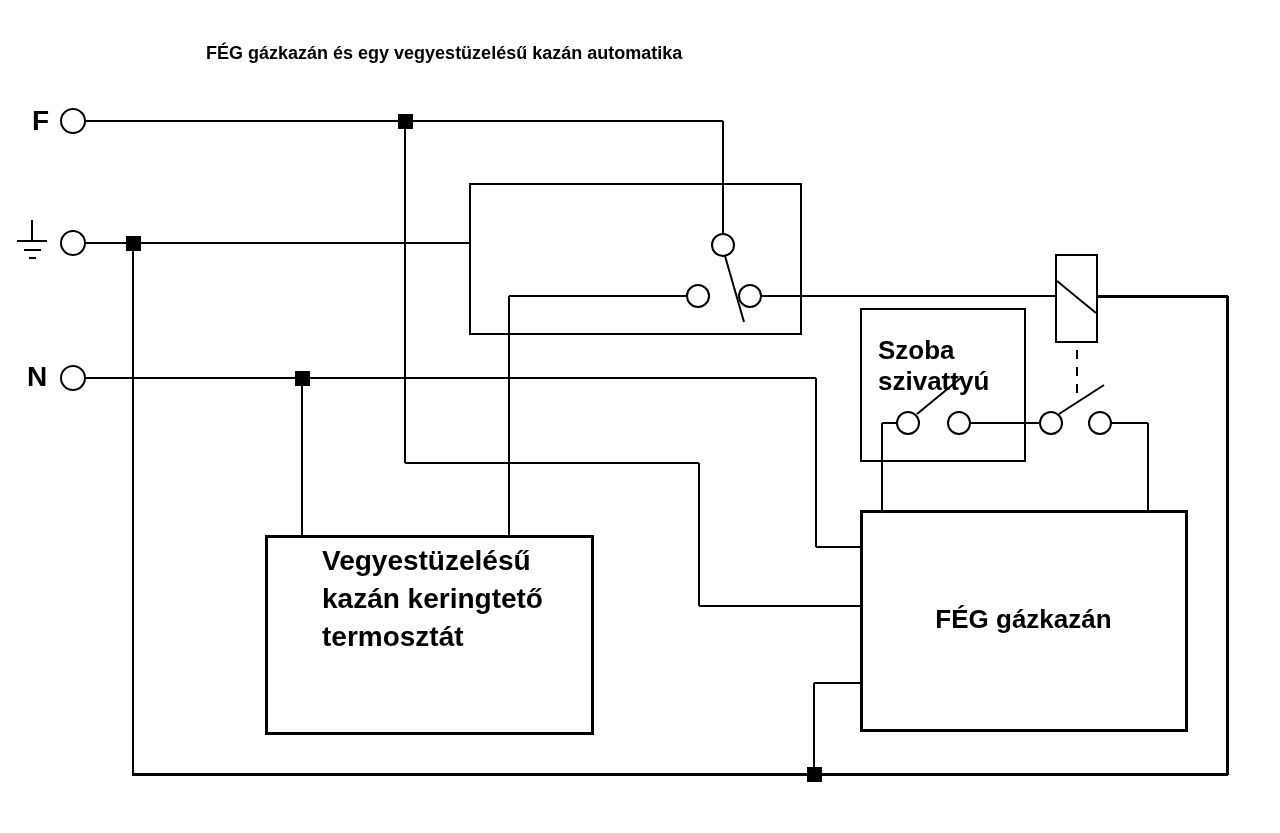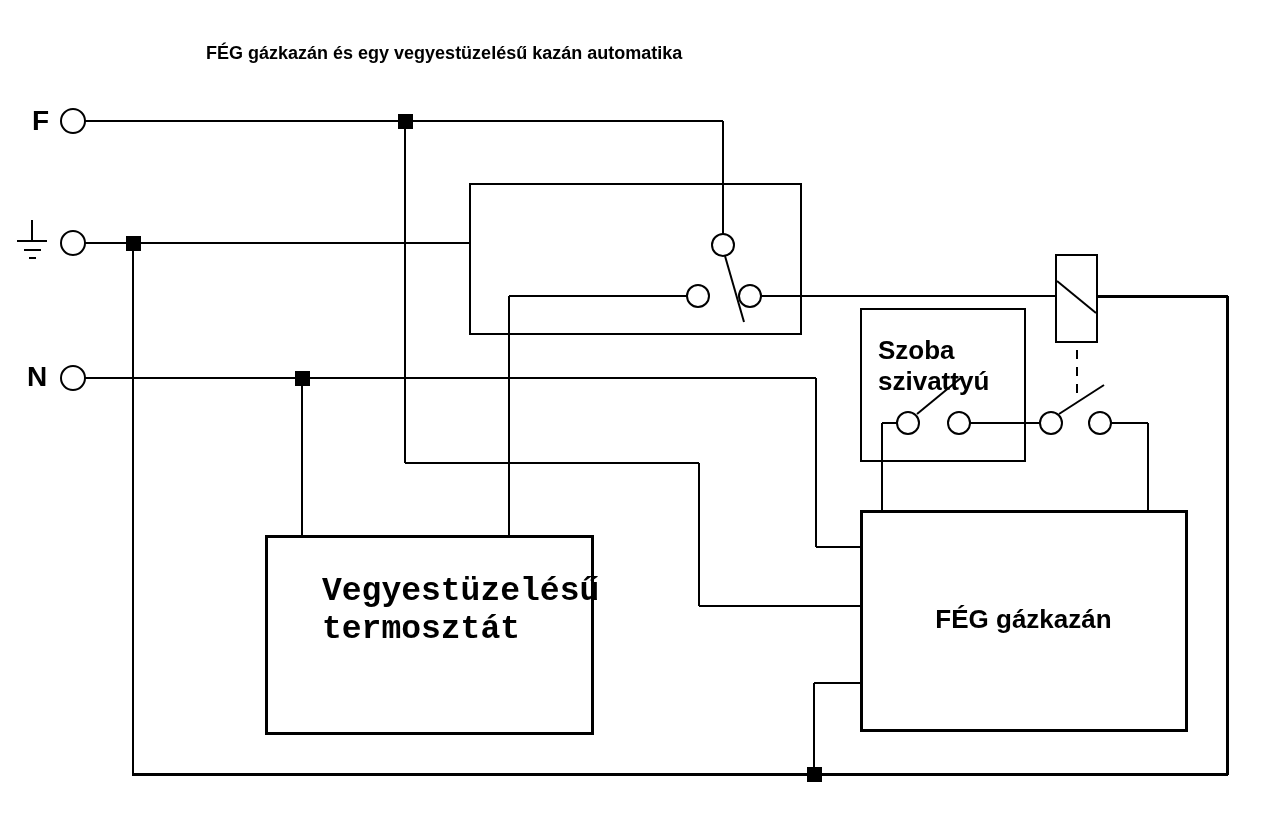--- a/index.html
+++ b/index.html
@@ -17,21 +17,21 @@
     font-weight:bold;
     color:#000000;
     white-space:nowrap;
     letter-spacing:0px;
   }
   .lbl-title{left:206px;top:43px;font-size:18px;}
   .lbl-f{left:32px;top:105px;font-size:28px;}
   .lbl-n{left:27px;top:361px;font-size:28px;}
   .lbl-cso{left:489px;top:228px;font-size:26px;}
   .lbl-szoba{left:878px;top:312px;font-size:26px;line-height:31px;margin-top:23px;}
-  .lbl-pump{left:322px;top:573px;font-size:33px;line-height:38px;font-family:Liberation Mono, monospace;}
+  .lbl-pump{left:322px;top:542px;font-size:28px;line-height:38px;}
   .lbl-feg{left:861px;top:604px;width:325px;text-align:center;font-size:26px;}
   .wire{stroke:#000000;stroke-width:2;fill:none;shape-rendering:crispEdges;}
   .wire-heavy{stroke:#000000;stroke-width:3;fill:none;shape-rendering:crispEdges;}
   .boxline{stroke:#000000;stroke-width:2.5;fill:none;shape-rendering:crispEdges;}
   .boxheavy{stroke:#000000;stroke-width:3;fill:none;shape-rendering:crispEdges;}
   .contact{stroke:#000000;stroke-width:2;fill:#ffffff;}
   .lever{stroke:#000000;stroke-width:2;fill:none;}
   .dot{fill:#000000;stroke:none;shape-rendering:crispEdges;}
   .dashlink{stroke:#000000;stroke-width:2;fill:none;stroke-dasharray:9 8;}
 </style>
@@ -135,18 +135,19 @@
   <div class="lbl lbl-n">N</div>
 
 
   <div class="lbl lbl-szoba">
     <div>Szoba</div>
     <div>szivattyú</div>
   </div>
 
   <div class="lbl lbl-pump">
     <div>Vegyestüzelésű</div>
+    <div>kazán keringtető</div>
     <div>termosztát</div>
   </div>
 
   <div class="lbl lbl-feg">FÉG gázkazán</div>
 
 </div>
 
 </body></html>

